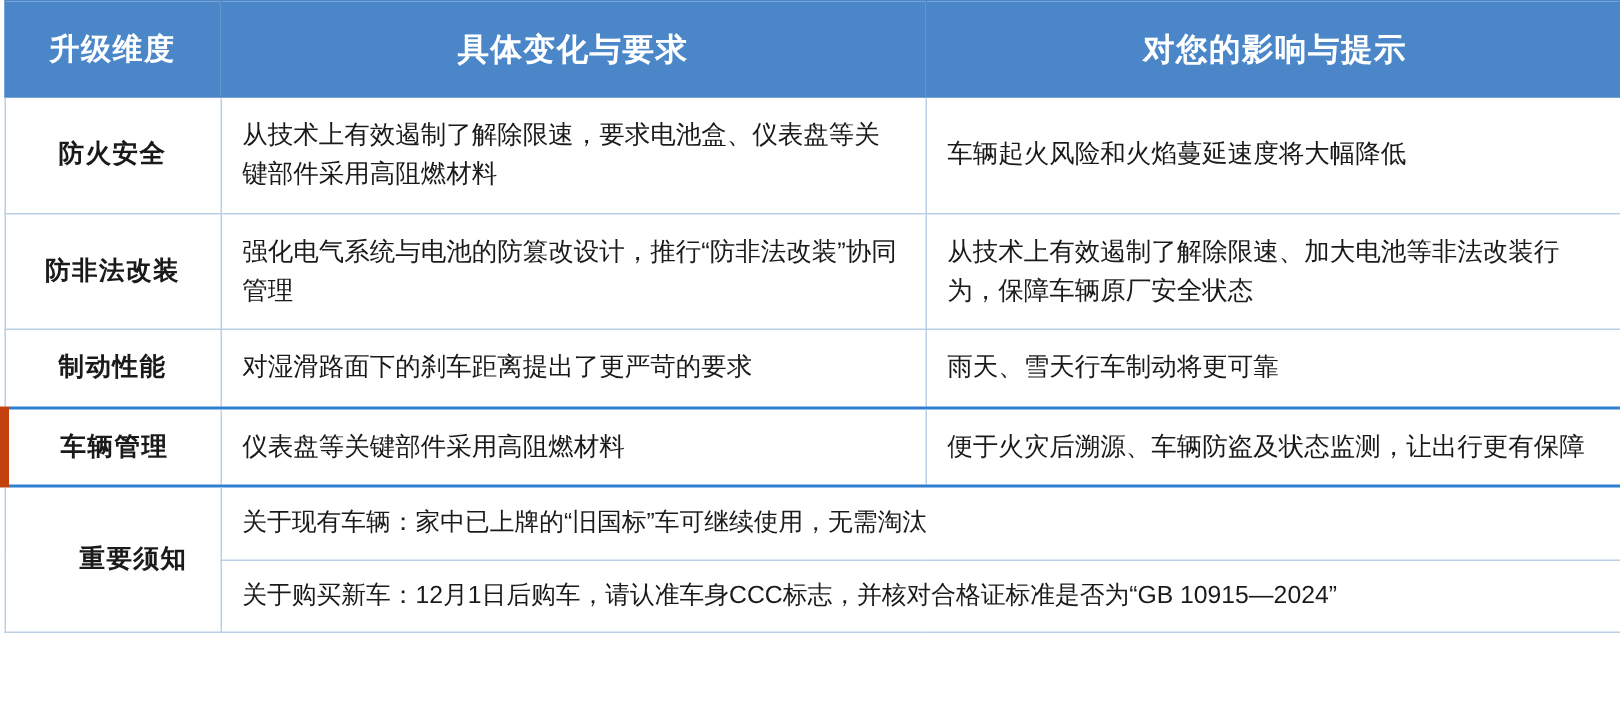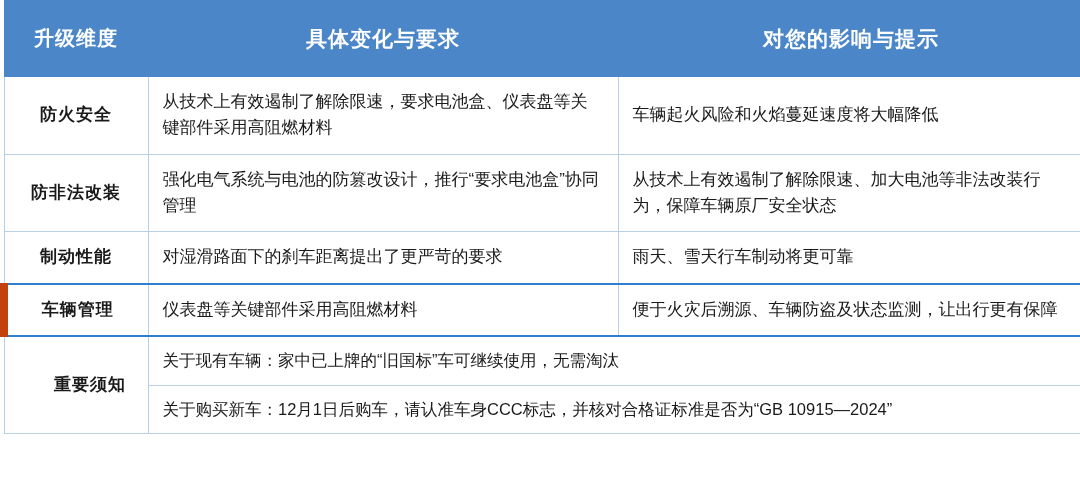--- a/index.html
+++ b/index.html
@@ -27,21 +27,21 @@
   table.upgrade-table col.c1 { width: 144px; }
   table.upgrade-table col.c2 { width: 470px; }
   table.upgrade-table col.c3 { width: 466px; }
 
   thead th {
     background: #4a86c8;
     color: #ffffff;
     font-size: 21px;
     font-weight: bold;
     letter-spacing: 1px;
-    height: 76px;
+    height: 64px;
     text-align: center;
     vertical-align: middle;
     border: 1px solid #4a86c8;
     padding: 0 6px;
     box-sizing: border-box;
   }
   thead th.head-dim { font-size: 20px; }
 
   tbody td {
     border: 1px solid #b9cfe4;
@@ -59,21 +59,21 @@
     padding: 12px 4px;
   }
   tbody td.body-cell {
     text-align: left;
   }
   tbody tr.highlight td {
     border-top: 2px solid #2f7fd1;
     border-bottom: 2px solid #2f7fd1;
   }
   tbody tr.highlight td.dim {
-    border-left: 8px solid #c2410c;
+    border-left: 6px solid #c2410c;
   }
   tbody tr.highlight td:last-child {
     border-right: 2px solid #8b5cf6;
   }
   tbody td.note-cell {
     padding: 11px 14px;
     font-size: 16.5px;
   }
   tbody td.dim-notes {
     text-align: center;
@@ -100,21 +100,21 @@
       </tr>
     </thead>
     <tbody>
       <tr>
         <td class="dim">防火安全</td>
         <td class="body-cell">从技术上有效遏制了解除限速，要求电池盒、仪表盘等关键部件采用高阻燃材料</td>
         <td class="body-cell">车辆起火风险和火焰蔓延速度将大幅降低</td>
       </tr>
       <tr>
         <td class="dim">防非法改装</td>
-        <td class="body-cell">强化电气系统与电池的防篡改设计，推行“要求电池盒”协同管理</td>
+        <td class="body-cell">强化电气系统与电池的防篡改设计，推行“防非法改装”协同管理</td>
         <td class="body-cell">从技术上有效遏制了解除限速、加大电池等非法改装行为，保障车辆原厂安全状态</td>
       </tr>
       <tr>
         <td class="dim">制动性能</td>
         <td class="body-cell">对湿滑路面下的刹车距离提出了更严苛的要求</td>
         <td class="body-cell">雨天、雪天行车制动将更可靠</td>
       </tr>
       <tr class="highlight">
         <td class="dim">车辆管理</td>
         <td class="body-cell">仪表盘等关键部件采用高阻燃材料</td>

